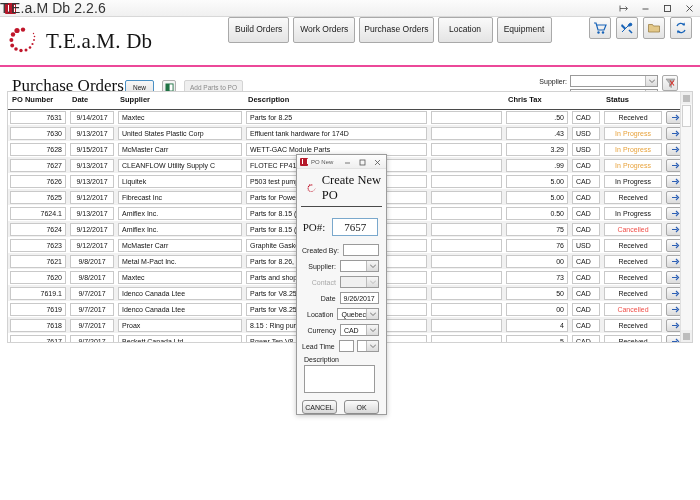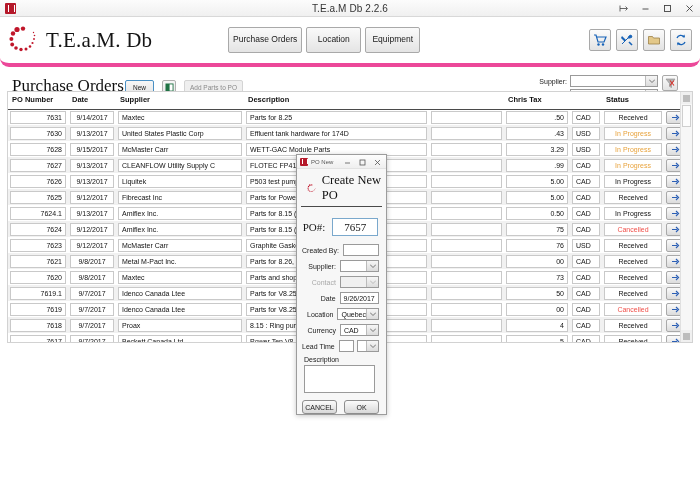--- a/index.html
+++ b/index.html
@@ -29,22 +29,21 @@
   }
   #window-titlebar .app-icon::after {
     content: "";
     position: absolute; left: 3px; top: 2px;
     width: 5px; height: 7px;
     border-left: 1px solid #fff;
     border-right: 1px solid #fff;
   }
   #window-titlebar .title {
     position: absolute; left: 0; right: 0;
-    text-align: center;
-    font-size: 10px;
+    font-size: 14px;
     color: #333;
     letter-spacing: .1px;
   }
   .win-btns {
     position: absolute; right: 0; top: 0;
     height: 17px;
     display: flex; align-items: center;
   }
   .win-btn {
     width: 22px; height: 17px;
@@ -52,24 +51,22 @@
     font-size: 9px; color: #444;
     line-height: 1;
   }
   .win-btn svg { display: block; }
 
   
   #app-header {
     height: 50px;
     background: #ffffff;
     display: flex;
-    align-items: center;
     position: relative;
-    border-bottom: 4px solid #ec4899;
-    border-radius: 9px;
+    border-bottom: 2px solid #ec4899;
   }
   #brand { display: flex; align-items: center; margin-left: 8px; }
   #brand-logo { width: 34px; height: 30px; }
   #brand-text {
     font-family: "Liberation Serif", serif;
     font-size: 21px;
     color: #151515;
     margin-left: 4px;
     letter-spacing: .2px;
   }
@@ -483,20 +480,22 @@
       <circle cx="22" cy="21.5" r="1.3" fill="#c0162a"></circle>
       <circle cx="24.5" cy="18" r="1.1" fill="#c0162a"></circle>
       <circle cx="26" cy="14" r="0.9" fill="#c0162a"></circle>
       <circle cx="26.5" cy="10.5" r="0.8" fill="#c0162a"></circle>
       <circle cx="25.5" cy="7.5" r="0.7" fill="#c0162a"></circle>
     </svg>
     <div id="brand-text">T.E.a.M. Db</div>
   </div>
 
   <div id="main-nav">
+    <div class="nav-btn">Build Orders</div>
+    <div class="nav-btn">Work Orders</div>
     <div class="nav-btn two-line">Purchase Orders</div>
     <div class="nav-btn">Location</div>
     <div class="nav-btn">Equipment</div>
   </div>
 
   <div id="header-tools">
     <div class="tool-btn">
       <svg width="14" height="14" viewBox="0 0 14 14">
         <path d="M1 2h2l2 7h6l2-5H4" stroke="#1763b8" fill="none" stroke-width="1.2"></path>
         <circle cx="5.5" cy="11.5" r="1.2" fill="#1763b8"></circle>

